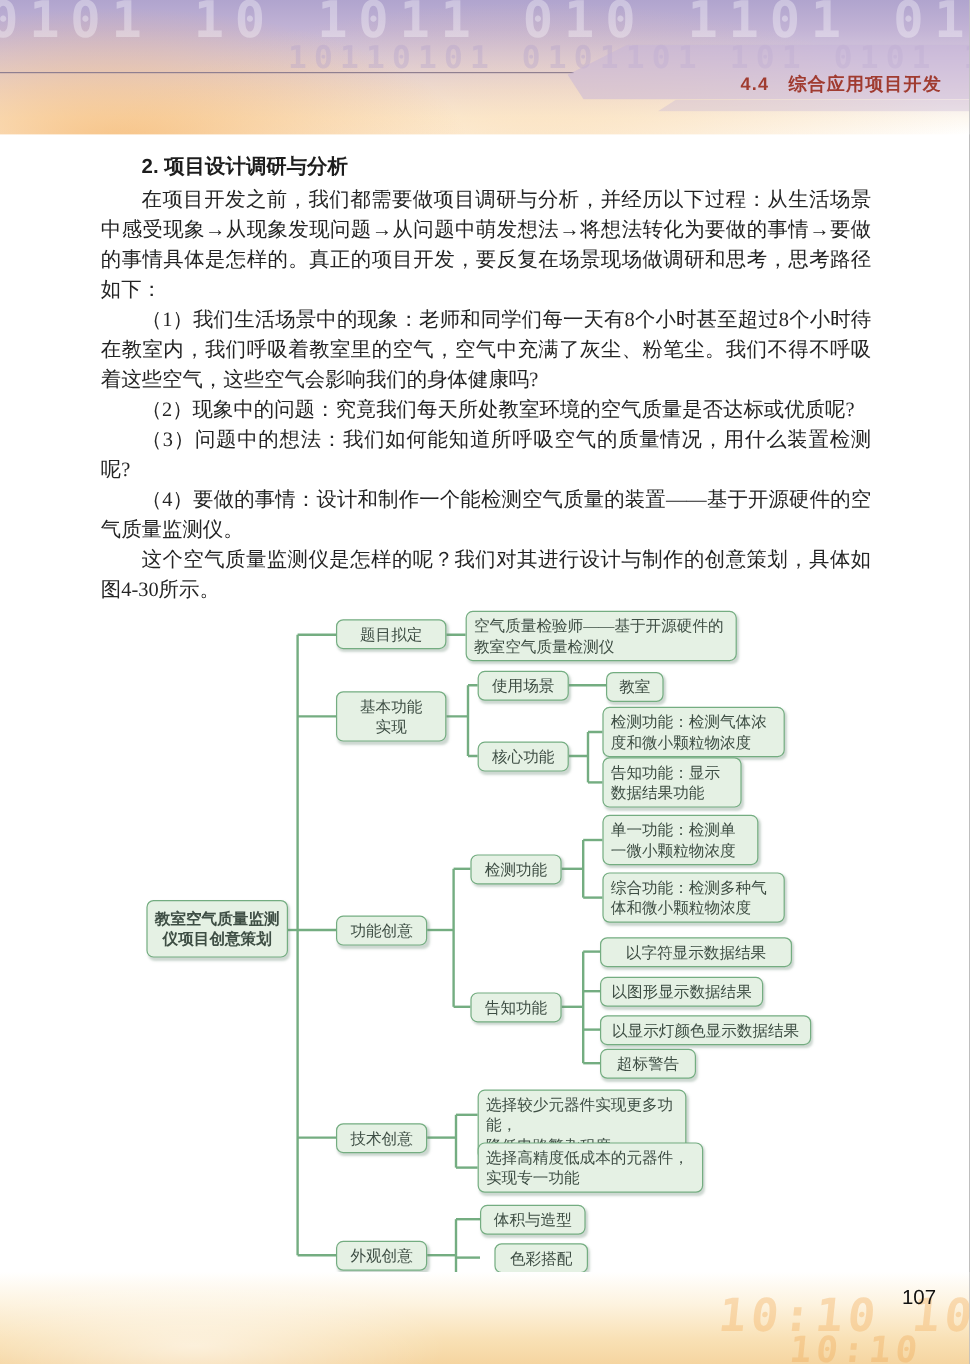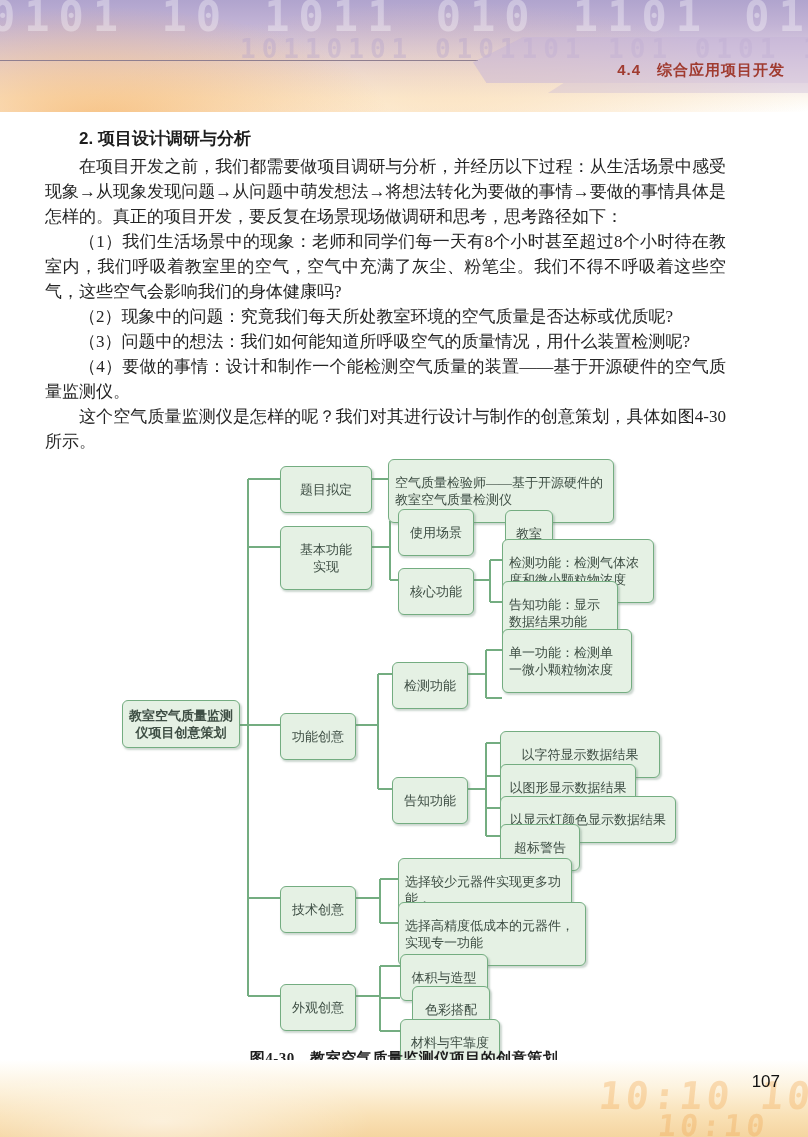--- a/index.html
+++ b/index.html
@@ -47,40 +47,40 @@
   }
   .section-label {
     position:absolute; top:49px; right:23px;
     font-family:"Liberation Sans","DejaVu Sans",sans-serif;
     font-size:15px; font-weight:bold; letter-spacing:1px;
     color:#a03b30;
     margin-top:12px;
   }
 
   
-  .content { padding:14px 82px 0 45px; }
+  .content { padding:14px 82px 0 84px; }
   .content h2 {
     font-family:"Liberation Sans","DejaVu Sans",sans-serif;
     font-size:17px; font-weight:bold; color:#1d1d1d;
     text-indent:2em; line-height:26px; margin-bottom:2px;
   }
   .content p {
     font-size:17px; line-height:25px; text-align:justify;
     text-indent:2em; color:#242424;
   }
 
   
   .diagram { position:relative; width:808px; height:612px; margin-top:4px; }
   .diagram svg { position:absolute; top:0; left:0; }
   .diagram svg line { stroke:#74ad81; stroke-width:2; }
   .node {
     position:absolute;
     background:#e5f1e4; border:1.5px solid #74ad81; border-radius:6px;
     color:#3e4e44; font-size:13px; line-height:17px;
-    padding:14px 6px; text-align:center; white-space:pre-line;
+    padding:3px 6px; text-align:center; white-space:pre-line;
     box-shadow:1.5px 2px 2px rgba(110,140,120,0.35);
   }
   .node.left { text-align:left; }
   .node.root { padding:6px 4px; font-weight:bold; }
   .fig-caption {
     position:absolute; left:0; top:591px; width:100%;
     text-align:center; font-size:15px; font-weight:600; color:#1e1e1e;
     letter-spacing:0.5px;
   }
 
@@ -198,20 +198,22 @@
     <div class="node" style="left:398px;top:110px;width:76px">核心功能</div>
     <div class="node left" style="left:502px;top:81px;width:152px">检测功能：检测气体浓
 度和微小颗粒物浓度</div>
     <div class="node left" style="left:502px;top:123px;width:116px">告知功能：显示
 数据结果功能</div>
 
     <div class="node" style="left:280px;top:255px;width:76px">功能创意</div>
     <div class="node" style="left:392px;top:204px;width:76px">检测功能</div>
     <div class="node left" style="left:502px;top:171px;width:130px">单一功能：检测单
 一微小颗粒物浓度</div>
+    <div class="node left" style="left:502px;top:219px;width:152px">综合功能：检测多种气
+体和微小颗粒物浓度</div>
     <div class="node" style="left:392px;top:319px;width:76px">告知功能</div>
     <div class="node" style="left:500px;top:273px;width:160px">以字符显示数据结果</div>
     <div class="node" style="left:500px;top:306px;width:136px">以图形显示数据结果</div>
     <div class="node" style="left:500px;top:338px;width:176px">以显示灯颜色显示数据结果</div>
     <div class="node" style="left:500px;top:366px;width:80px">超标警告</div>
 
     <div class="node" style="left:280px;top:428px;width:76px">技术创意</div>
     <div class="node left" style="left:398px;top:400px;width:174px">选择较少元器件实现更多功能，
 降低电路繁杂程度</div>
     <div class="node left" style="left:398px;top:444px;width:188px">选择高精度低成本的元器件，

